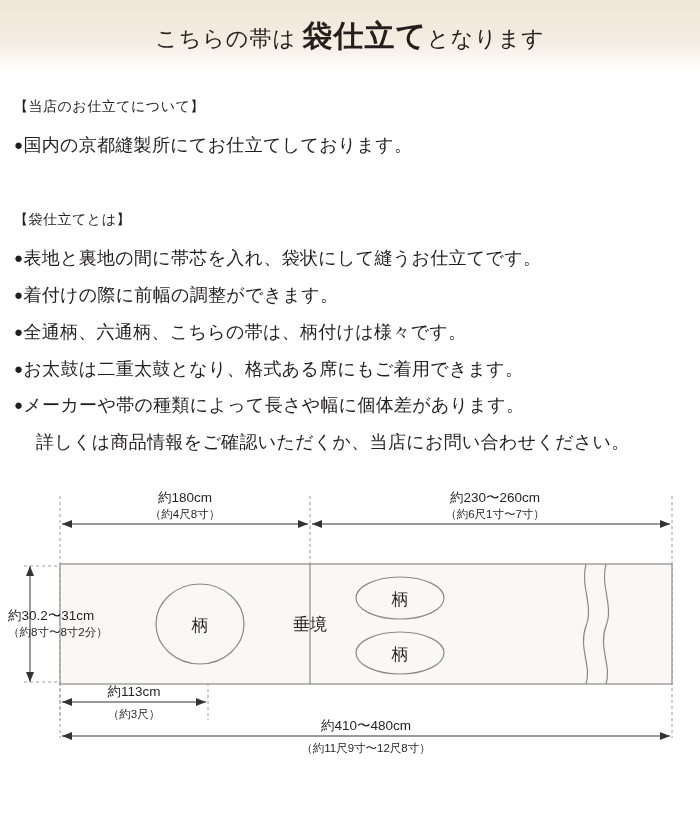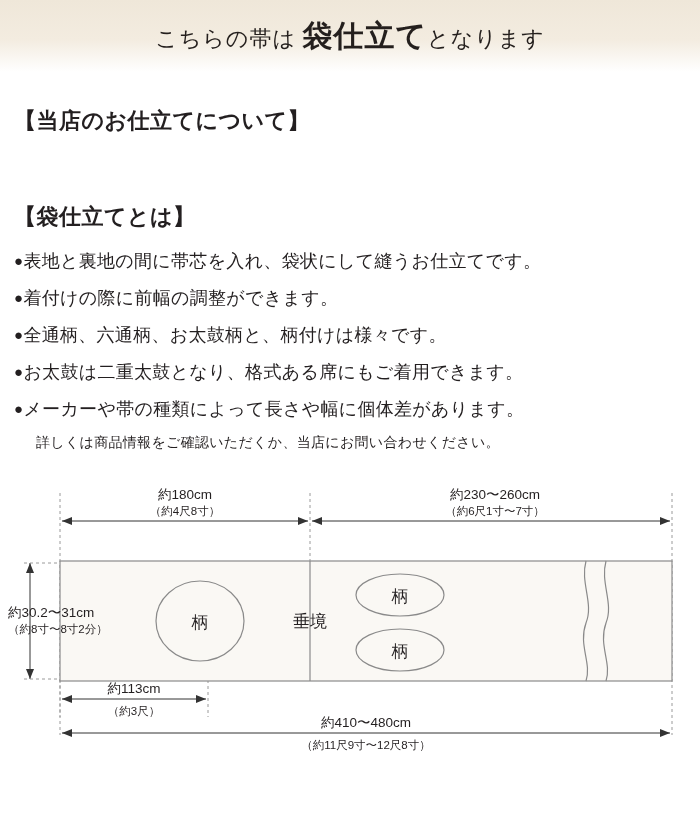--- a/index.html
+++ b/index.html
@@ -35,37 +35,37 @@
     font-size: 30px;
     font-weight: bold;
     letter-spacing: 1px;
   }
 
   
   .content {
     padding: 22px 14px 0 14px;
   }
   .section-title {
-    font-size: 22px;
-    font-weight: bold;
-    margin: 12px 0 16px 0;
+    font-size: 14px;
+    font-weight: normal;
+    margin: 4px 0 16px 0;
     letter-spacing: 0.5px;
   }
   .bullet {
     font-size: 18px;
     line-height: 1.55;
     margin: 0 0 9px 0;
     letter-spacing: 0.3px;
   }
   .bullet .dot {
     font-size: 15px;
     vertical-align: 1px;
   }
   .sub-line {
-    font-size: 14px;
+    font-size: 18px;
     line-height: 1.5;
     margin: 4px 0 0 22px;
     letter-spacing: 0.3px;
   }
   .gap-block {
     height: 38px;
   }
 
   
   .diagram-wrap {
@@ -99,29 +99,30 @@
 <div class="header">
   <div class="header-text">
     <span>こちらの帯は </span><span class="strong">袋仕立て</span><span>となります</span>
   </div>
 </div>
 
 <div class="content">
 
   <div>
     <div class="section-title">【当店のお仕立てについて】</div>
+    <p class="bullet"><span class="dot">●</span><span>国内の京都縫製所にてお仕立てしております。</span></p>
   </div>
 
   <div class="gap-block"></div>
 
   <div>
     <div class="section-title">【袋仕立てとは】</div>
     <p class="bullet"><span class="dot">●</span><span>表地と裏地の間に帯芯を入れ、袋状にして縫うお仕立てです。</span></p>
     <p class="bullet"><span class="dot">●</span><span>着付けの際に前幅の調整ができます。</span></p>
-    <p class="bullet"><span class="dot">●</span><span>全通柄、六通柄、お太鼓柄と、柄付けは様々です。</span></p>
+    <p class="bullet"><span class="dot">●</span><span>全通柄、六通柄、こちらの帯は、柄付けは様々です。</span></p>
     <p class="bullet"><span class="dot">●</span><span>お太鼓は二重太鼓となり、格式ある席にもご着用できます。</span></p>
     <p class="bullet"><span class="dot">●</span><span>メーカーや帯の種類によって長さや幅に個体差があります。</span></p>
     <p class="sub-line">詳しくは商品情報をご確認いただくか、当店にお問い合わせください。</p>
   </div>
 </div>
 
 <div class="diagram-wrap">
   <svg width="700" height="300" viewBox="0 0 700 300" xmlns="http://www.w3.org/2000/svg">
 
     <g stroke="#9a9a9a" stroke-width="1" stroke-dasharray="3,3">

